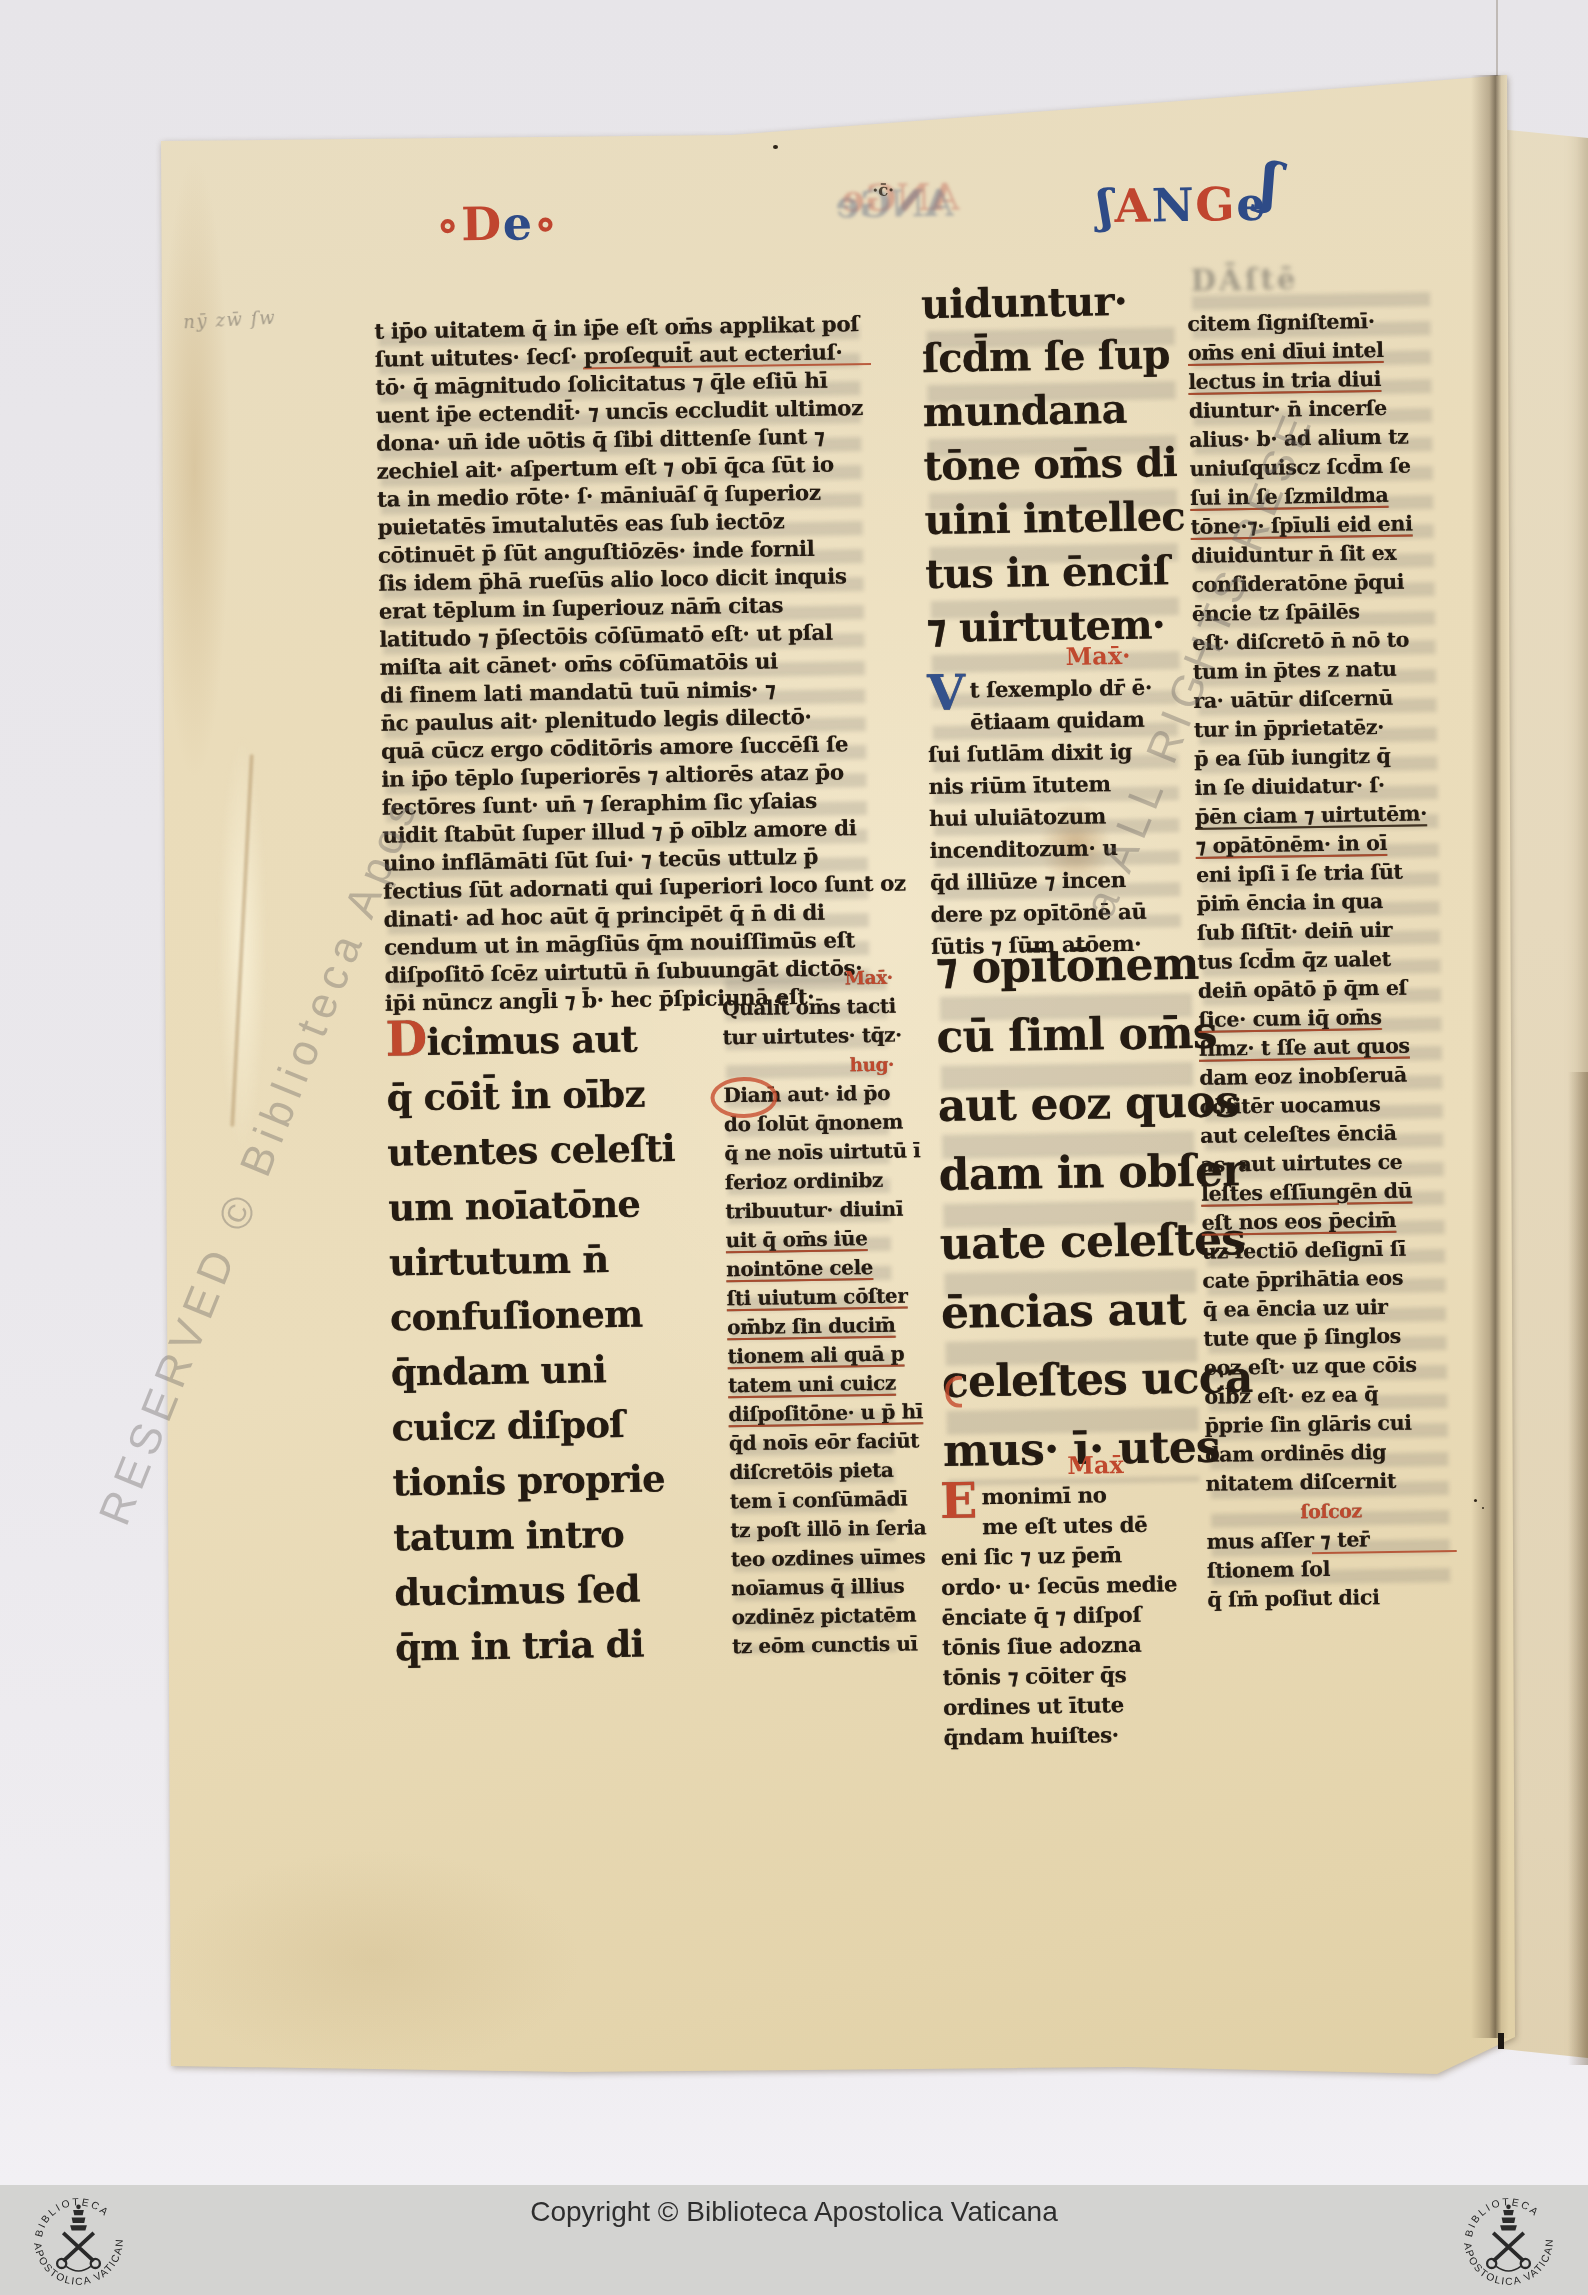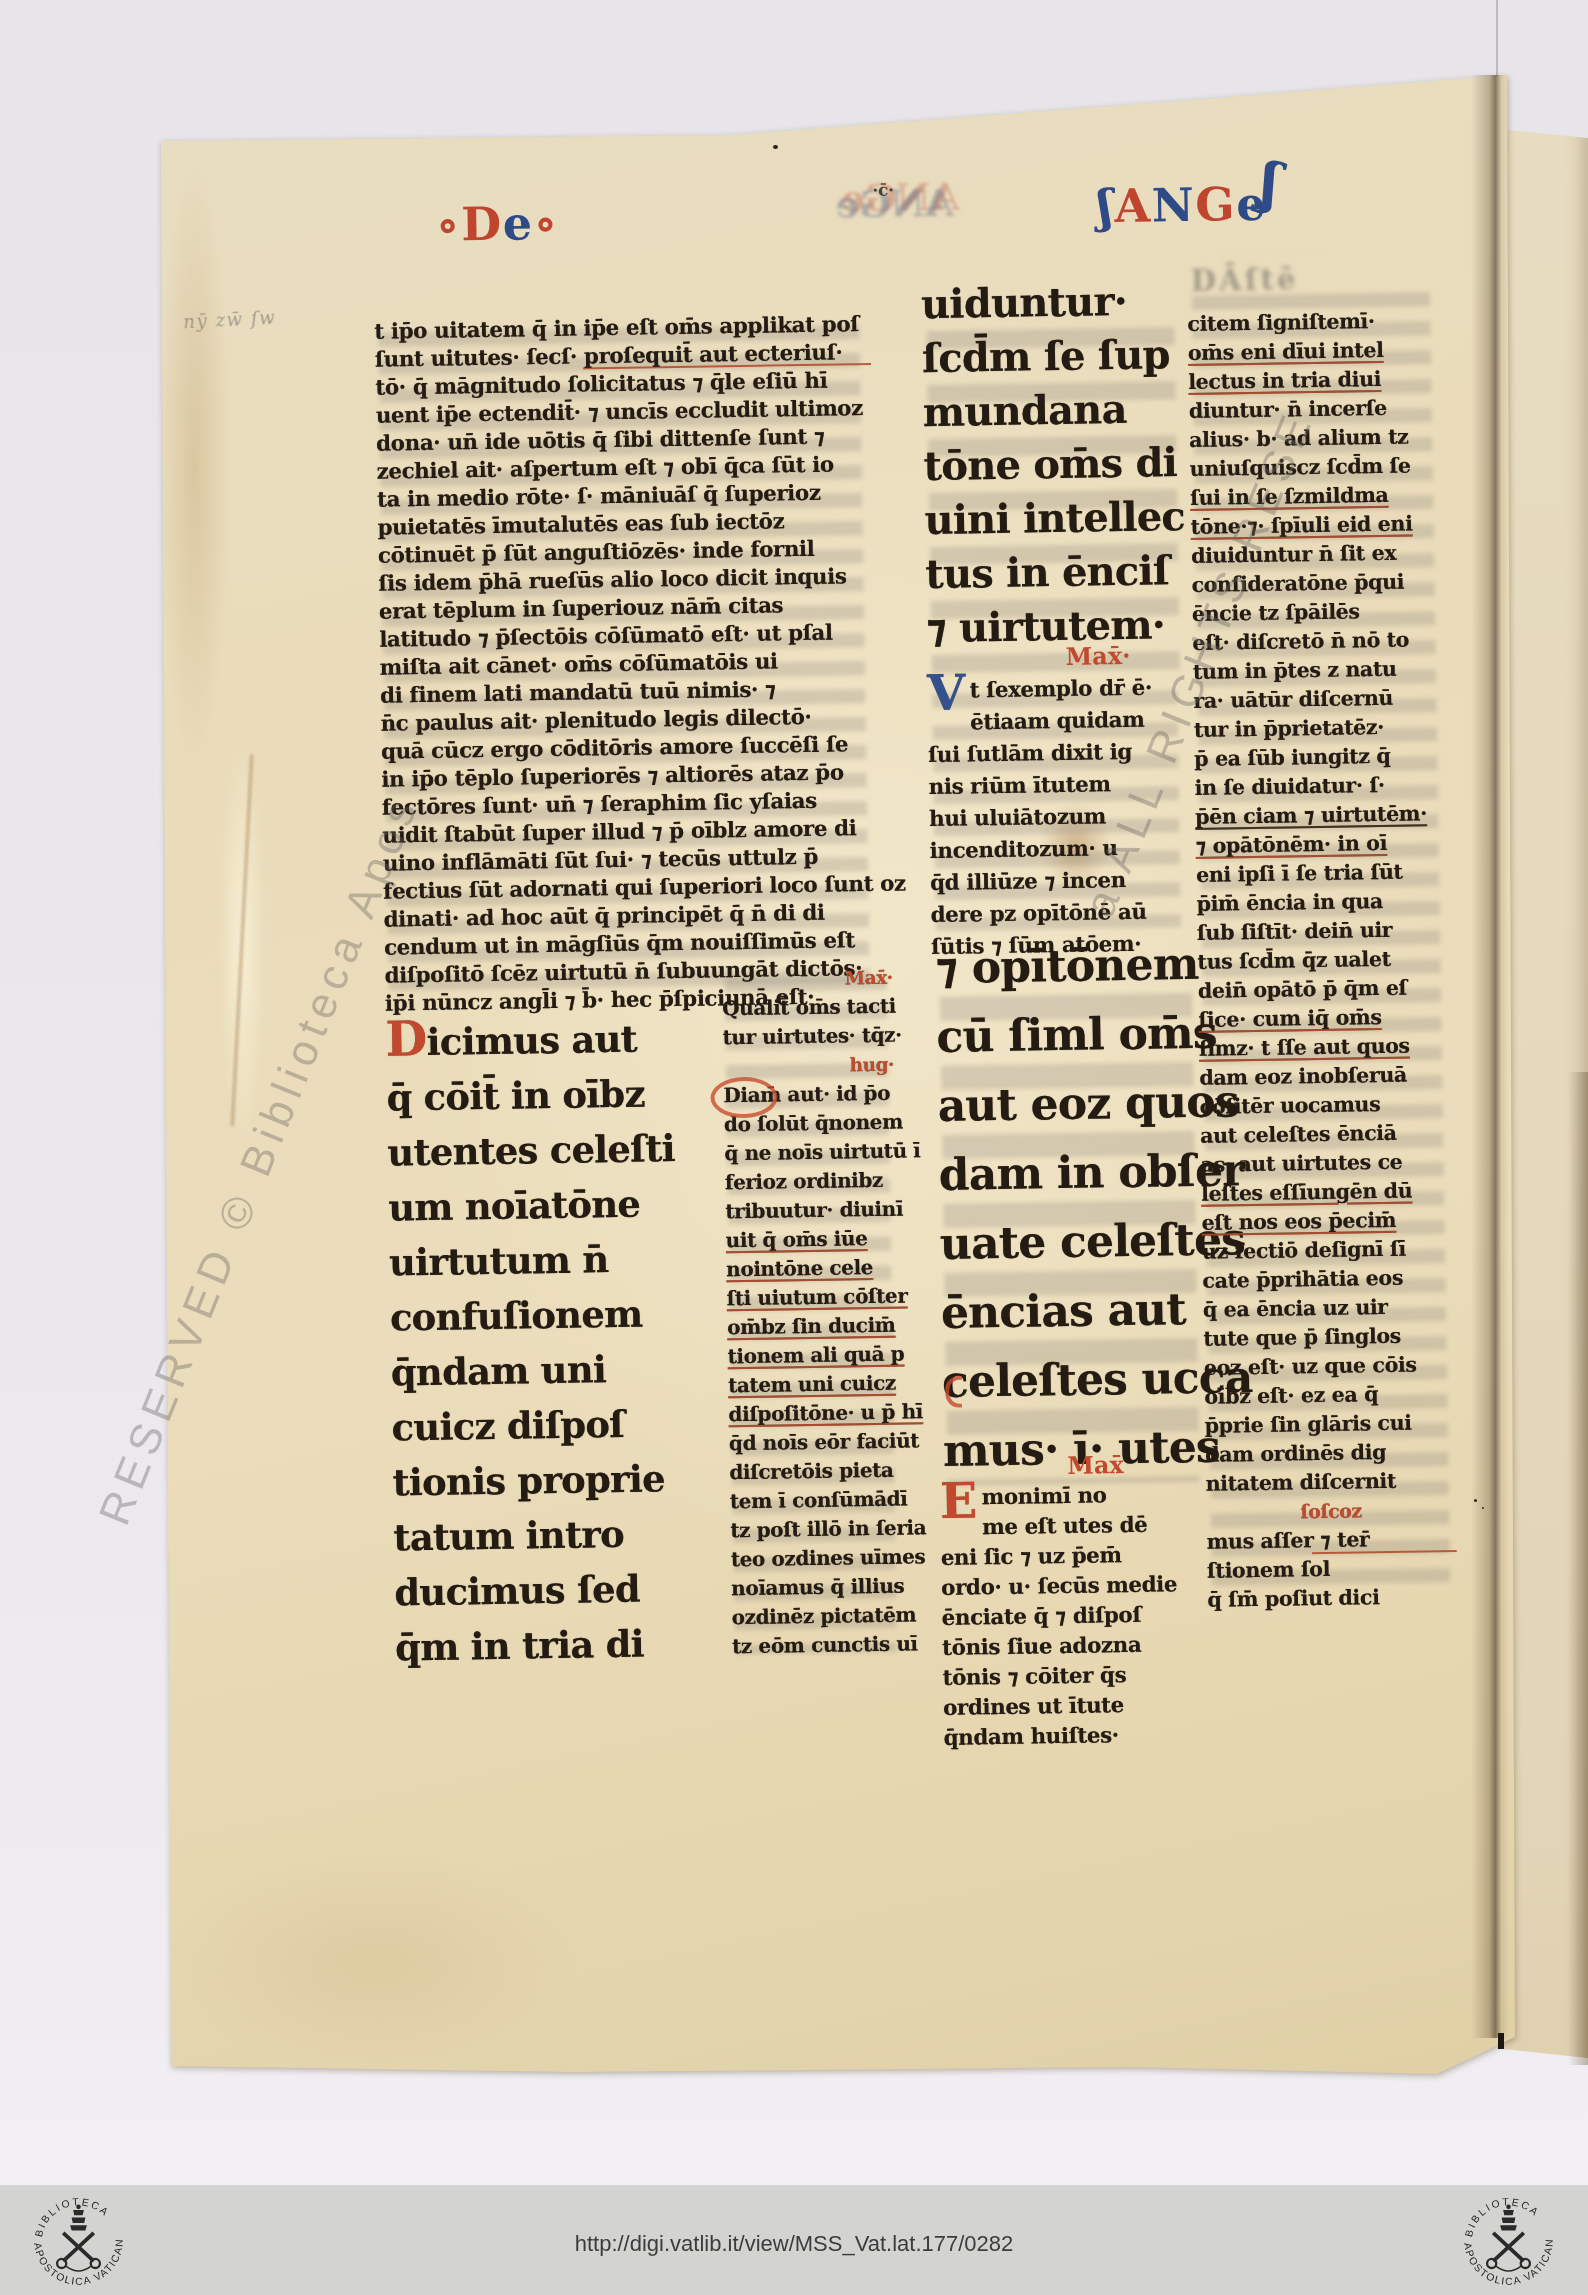--- a/index.html
+++ b/index.html
@@ -324,21 +324,21 @@
       <g>
         <path fill="#2a2a2a" d="M63,30 h14 l-1.5,7 h-11 z M61,40 h18 l-1.5,7 h-15 z M59,50 h22 l-2,7 h-18 z"></path>
         <circle cx="70" cy="26" r="3" fill="#2a2a2a"></circle>
         <path stroke="#2a2a2a" stroke-width="5" fill="none" d="M50,97 L90,60 M90,97 L50,60"></path>
         <circle cx="48" cy="100" r="6" stroke="#2a2a2a" stroke-width="3" fill="none"></circle>
         <circle cx="92" cy="100" r="6" stroke="#2a2a2a" stroke-width="3" fill="none"></circle>
         <path stroke="#2a2a2a" stroke-width="2" fill="none" d="M54,104 Q70,116 86,104"></path>
       </g>
     </svg>
 
-    <div class="ftext f2">http://digi.vatlib.it/view/MSS_Vat.lat.177/0282</div>
+    <div class="ftext f1">Copyright © Biblioteca Apostolica Vaticana</div>
 
     <svg class="logo logo-r" viewBox="0 0 140 140">
       <text font-size="13.5" font-family="Liberation Sans, sans-serif" fill="#262626" letter-spacing="3">
         <textPath href="#arcT" startOffset="4%">BIBLIOTECA</textPath>
       </text>
       <text font-size="13.5" font-family="Liberation Sans, sans-serif" fill="#262626" letter-spacing="2">
         <textPath href="#arcB" startOffset="2%">APOSTOLICA VATICANA</textPath>
       </text>
       <g>
         <path fill="#2a2a2a" d="M63,30 h14 l-1.5,7 h-11 z M61,40 h18 l-1.5,7 h-15 z M59,50 h22 l-2,7 h-18 z"></path>

